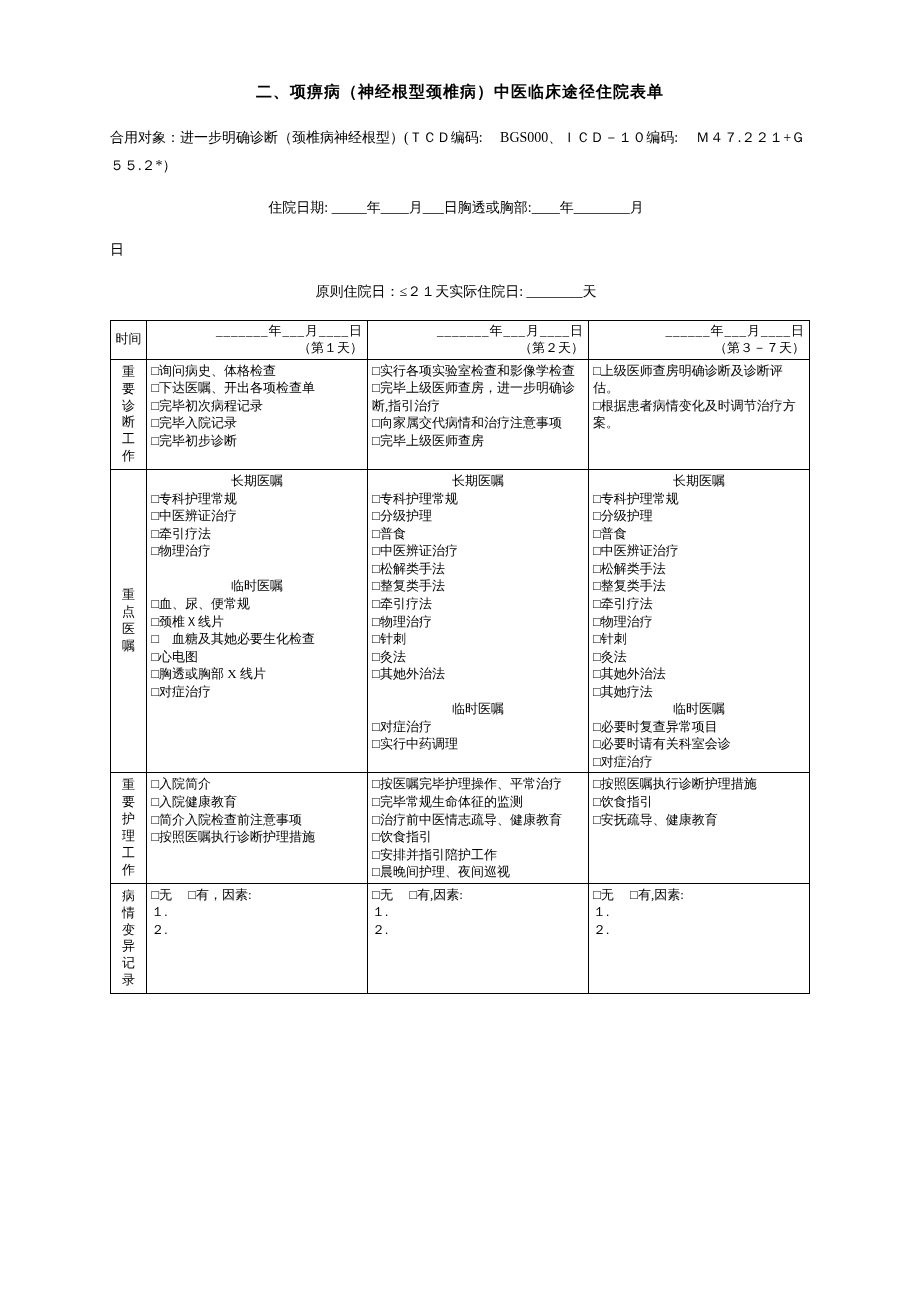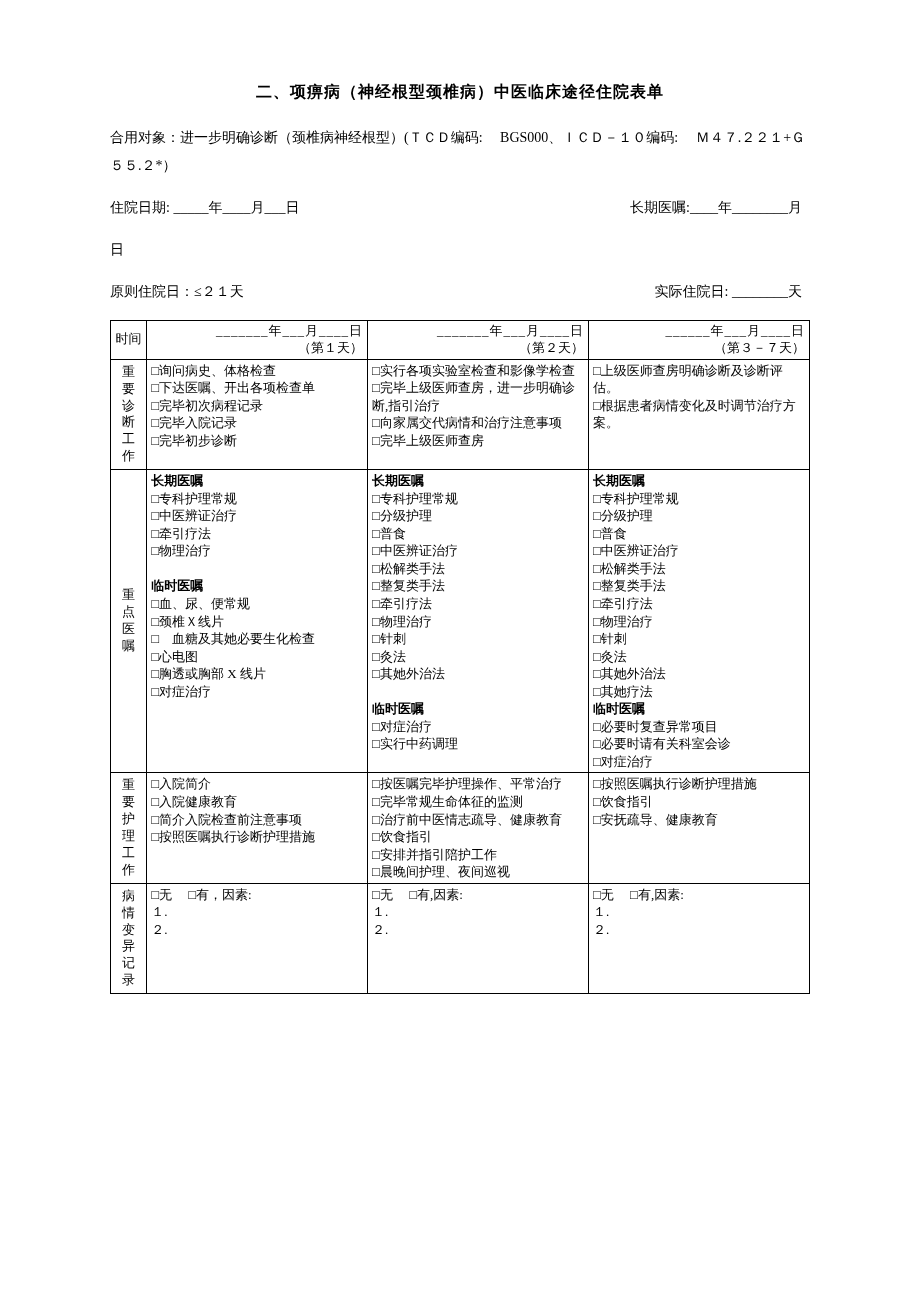--- a/index.html
+++ b/index.html
@@ -19,21 +19,21 @@
     text-align: center;
     margin: 0 0 20px 0;
     letter-spacing: 1px;
   }
   .intro p {
     margin: 0 0 14px 0;
     line-height: 2.0;
   }
   .intro .row {
     display: flex;
-    justify-content: space-between;
+    justify-content: center;
     margin: 0 8px 14px 0;
     line-height: 2.0;
   }
   table {
     border-collapse: collapse;
     width: 100%;
     font-size: 13px;
     table-layout: fixed;
     padding-left: 43px;
   }
@@ -53,33 +53,33 @@
   }
   col.c-row { width: 36px; }
   col.c-day { width: 220px; }
   .date-head {
     text-align: right;
     line-height: 1.3;
   }
   .date-line {
     letter-spacing: 1px;
   }
-  .bold { font-weight: bold; }
+  .bold { font-weight: normal; text-align: center; }
   .cell-lines div { line-height: 1.35; margin: 0; white-space: pre-wrap; }
 </style>
 </head>
 <body>
 
 <h2 class="title">二、项痹病（神经根型颈椎病）中医临床途径住院表单</h2>
 
 <div class="intro">
   <p>合用对象：进一步明确诊断（颈椎病神经根型）(ＴＣＤ编码:　 BGS000、ＩＣＤ－１０编码:　 Ｍ４７.２２１+Ｇ５５.２*）</p>
   <div class="row">
     <span>住院日期: _____年____月___日</span>
-    <span>长期医嘱:____年________月</span>
+    <span>胸透或胸部:____年________月</span>
   </div>
   <p>日</p>
   <div class="row">
     <span>原则住院日：≤２１天</span>
     <span>实际住院日: ________天</span>
   </div>
 </div>
 
 <table>
   <colgroup>

